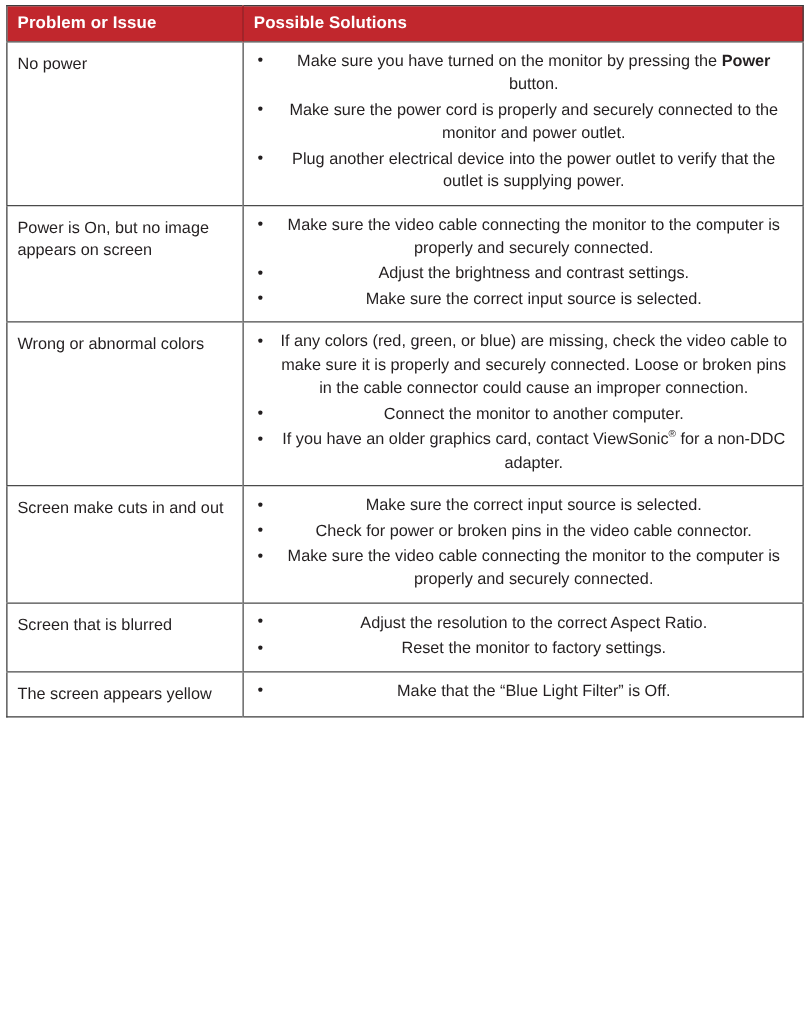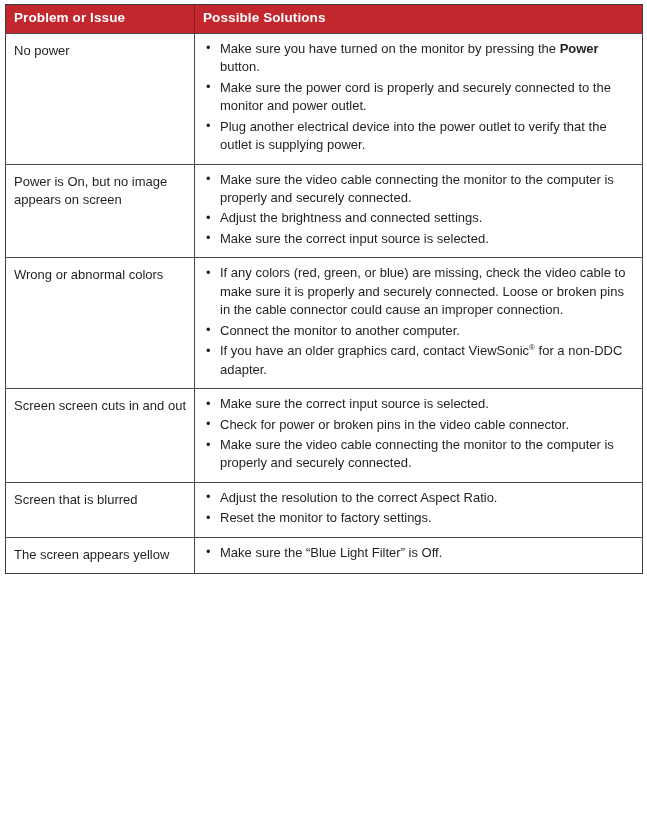--- a/index.html
+++ b/index.html
@@ -70,20 +70,21 @@
 
   ul.solution-list {
     margin: 0;
     padding: 0;
     list-style: none;
   }
   ul.solution-list li {
     position: relative;
     padding-left: 15px;
     margin: 0 0 2px 0;
+    text-align: center;
   }
   ul.solution-list li:last-child {
     margin-bottom: 0;
   }
   ul.solution-list li::before {
     content: "\2022";
     position: absolute;
     left: 1px;
     top: -0.5px;
     font-size: 13px;
@@ -127,40 +128,40 @@
             </ul>
           </td>
         </tr>
         <tr>
           <td class="cell-problem">
             <span class="problem-text">Power is On, but no image appears on screen</span>
           </td>
           <td class="cell-solutions">
             <ul class="solution-list">
               <li>Make sure the video cable connecting the monitor to the computer is properly and securely connected.</li>
-              <li>Adjust the brightness and connected settings.</li>
+              <li>Adjust the brightness and contrast settings.</li>
               <li>Make sure the correct input source is selected.</li>
             </ul>
           </td>
         </tr>
         <tr>
           <td class="cell-problem">
             <span class="problem-text">Wrong or abnormal colors</span>
           </td>
           <td class="cell-solutions">
             <ul class="solution-list">
               <li>If any colors (red, green, or blue) are missing, check the video cable to make sure it is properly and securely connected. Loose or broken pins in the cable connector could cause an improper connection.</li>
               <li>Connect the monitor to another computer.</li>
               <li>If you have an older graphics card, contact ViewSonic<sup class="reg">®</sup> for a non-DDC adapter.</li>
             </ul>
           </td>
         </tr>
         <tr>
           <td class="cell-problem">
-            <span class="problem-text">Screen screen cuts in and out</span>
+            <span class="problem-text">Screen make cuts in and out</span>
           </td>
           <td class="cell-solutions">
             <ul class="solution-list">
               <li>Make sure the correct input source is selected.</li>
               <li>Check for power or broken pins in the video cable connector.</li>
               <li>Make sure the video cable connecting the monitor to the computer is properly and securely connected.</li>
             </ul>
           </td>
         </tr>
         <tr>
@@ -173,19 +174,19 @@
               <li>Reset the monitor to factory settings.</li>
             </ul>
           </td>
         </tr>
         <tr>
           <td class="cell-problem">
             <span class="problem-text">The screen appears yellow</span>
           </td>
           <td class="cell-solutions">
             <ul class="solution-list">
-              <li>Make sure the “Blue Light Filter” is Off.</li>
+              <li>Make that the “Blue Light Filter” is Off.</li>
             </ul>
           </td>
         </tr>
       </tbody>
   </table>
 </div>
 
 </body></html>

